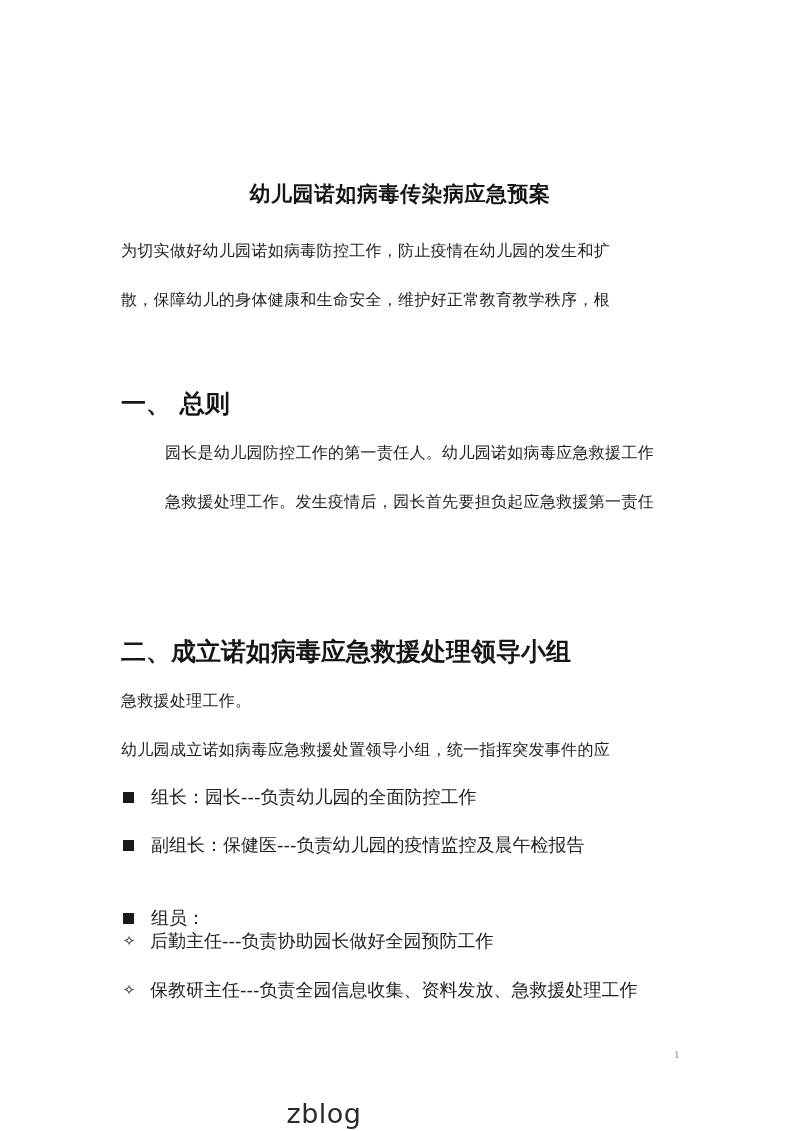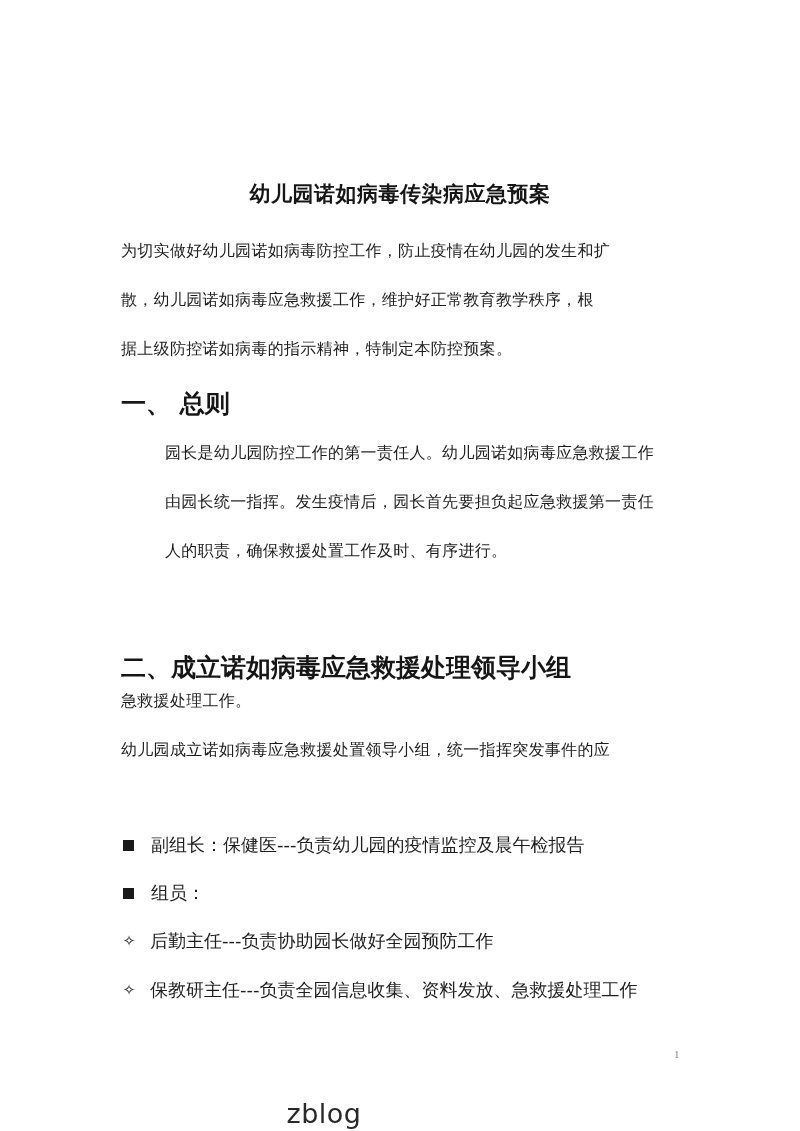--- a/index.html
+++ b/index.html
@@ -103,46 +103,48 @@
   </style>
 </head>
 <body>
 
 <div class="page">
 
   <div class="title">幼儿园诺如病毒传染病应急预案</div>
 
   <div class="para" style="top:226px;">
     <span class="line">为切实做好幼儿园诺如病毒防控工作，防止疫情在幼儿园的发生和扩</span>
-    <span class="line">散，幼儿园诺如病毒应急救援工作，维护好正常教育教学秩序，根</span>
-    <span class="line">据上级防控诺如病毒的指示精神，特制定本防控预案。</span>
+    <span class="line">散，保障幼儿的身体健康和生命安全，维护好正常教育教学秩序，根</span>
   </div>
 
   <div class="heading" style="top:387px;">一、 总则</div>
 
   <div class="para" style="top:428px;margin-left:44px;">
     <span class="line">园长是幼儿园防控工作的第一责任人。幼儿园诺如病毒应急救援工作</span>
-    <span class="line">由园长统一指挥。发生疫情后，园长首先要担负起应急救援第一责任</span>
-    <span class="line">人的职责，确保救援处置工作及时、有序进行。</span>
+    <span class="line">急救援处理工作。发生疫情后，园长首先要担负起应急救援第一责任</span>
   </div>
 
-  <div class="heading" style="top:635px;margin-top:16px;">二、成立诺如病毒应急救援处理领导小组</div>
+  <div class="heading" style="top:635px;">二、成立诺如病毒应急救援处理领导小组</div>
 
   <div class="para" style="top:676px;">
     <span class="line">急救援处理工作。</span>
     <span class="line">幼儿园成立诺如病毒应急救援处置领导小组，统一指挥突发事件的应</span>
   </div>
 
+  <div class="list-item" style="top:785px;">
+    <span class="bullet-square"></span>
+    <span>组长：园长---负责幼儿园的全面防控工作</span>
+  </div>
 
   <div class="list-item" style="top:833px;">
     <span class="bullet-square"></span>
     <span>副组长：保健医---负责幼儿园的疫情监控及晨午检报告</span>
   </div>
 
-  <div class="list-item" style="top:881px;">
+  <div class="list-item" style="top:906px;">
     <span class="bullet-square"></span>
     <span>组员：</span>
   </div>
 
   <div class="list-item" style="top:929px;">
     <span class="bullet-star">✧</span>
     <span>后勤主任---负责协助园长做好全园预防工作</span>
   </div>
 
   <div class="list-item" style="top:978px;">

